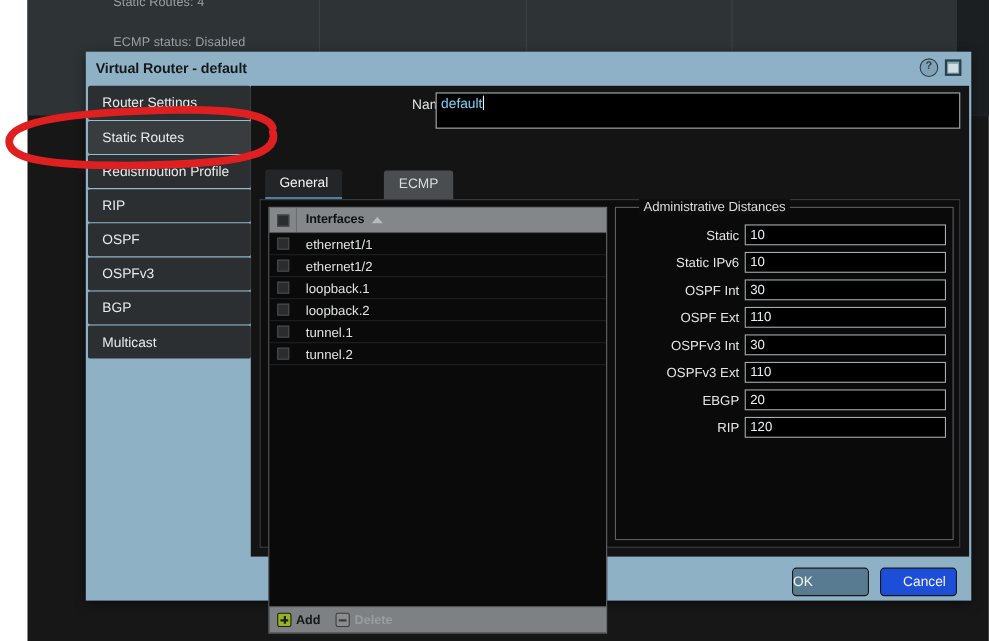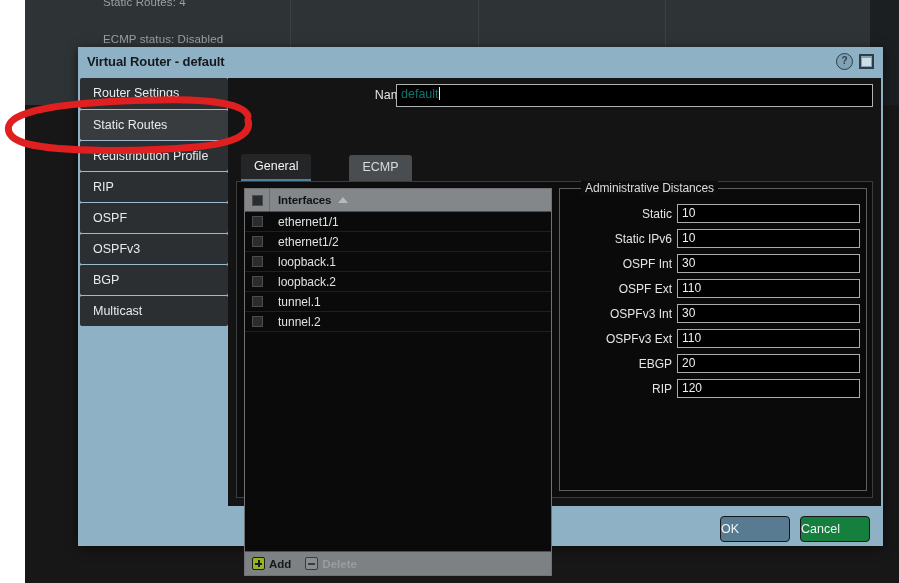--- a/index.html
+++ b/index.html
@@ -159,25 +159,25 @@
     position: absolute;
     left: 135px; top: 5px;
     color: #e3e5e6;
     font-size: 12.5px;
     text-align: right;
     width: 45px;
   }
   .name-input {
     position: absolute;
     left: 168px; top: 1px;
-    width: 477px; height: 23px;
+    width: 477px; height: 33px;
     background: #000000;
     border: 1px solid #aeb2b5;
     box-sizing: border-box;
-    color: #0f766e;
+    color: #7dd3fc;
     font-size: 12.5px;
     padding: 0 4px;
     line-height: 19px;
   }
   .caret {
     display: inline-block;
     width: 1px;
     height: 13px;
     background: #f0f1f2;
     vertical-align: -2px;
@@ -418,21 +418,22 @@
     border: 1px solid #15191b;
   }
   .btn-ok {
     right: 93px;
     width: 70px;
     background: #587b91;
   }
   .btn-cancel {
     right: 13px;
     width: 70px;
-    background: #15803d;
+    background: #1d4ed8;
+    padding-left: 20px;
   }
 
   
   .annot {
     position: absolute;
     left: 0; top: 92px;
     width: 270px; height: 68px;
     pointer-events: none;
   }
 </style>

